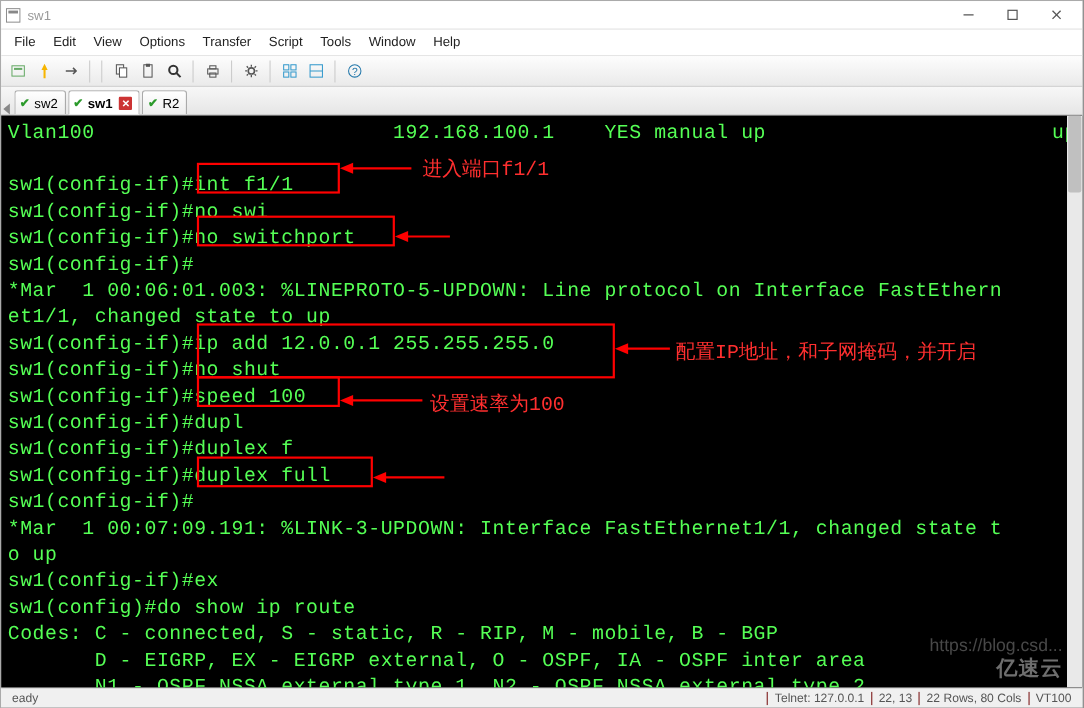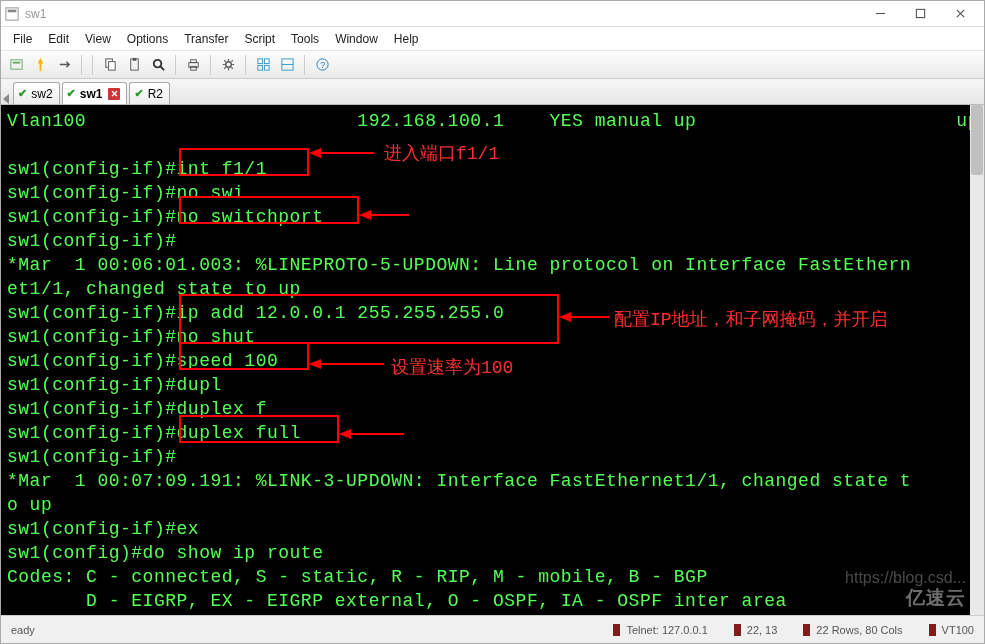--- a/index.html
+++ b/index.html
@@ -32,21 +32,21 @@
   .win-btn {
     width: 40px; height: 26px;
     display: flex; align-items: center; justify-content: center;
     color: #666;
   }
   .menubar {
     height: 24px;
     background: #fff;
     border-bottom: 1px solid #e5e5e5;
     display: flex;
-    align-items: center;
+    align-items: flex-end;
     padding-left: 4px;
   }
   .menubar span {
     padding: 0 8px;
     color: #222;
     line-height: 24px;
   }
   .toolbar {
     height: 28px;
     background: linear-gradient(#fdfdfd,#eaeaea);
@@ -136,30 +136,29 @@
     color:#ff2f2f;
     font-family: Liberation Mono, monospace;
     font-size: 18px;
     pointer-events:none;
   }
   .arrow-svg {
     position:absolute;
     pointer-events:none;
   }
   .statusbar {
-    height: 28px;
+    height: 18px;
     background: #f0f0f0;
     border-top:1px solid #ccc;
     display:flex; align-items:center;
     font-size:11px; color:#555;
     padding: 0 4px;
-    gap: 20px;
   }
   .statusbar .flex1 { flex:1; }
-  .statusbar span { padding: 0 6px; border-left:7px solid #7f1d1d; }
+  .statusbar span { padding: 0 6px; border-left:1px solid #7f1d1d; }
   .statusbar span:first-child { border-left:none; }
   .watermark {
     position:absolute; right:18px; bottom:4px;
     color:rgba(200,200,200,0.55);
     font-family: Liberation Sans, sans-serif;
     font-size:19px; font-weight:bold; letter-spacing:1px;
     pointer-events:none;
   }
   .watermark-url{
     position:absolute; right:18px; bottom:28px;

